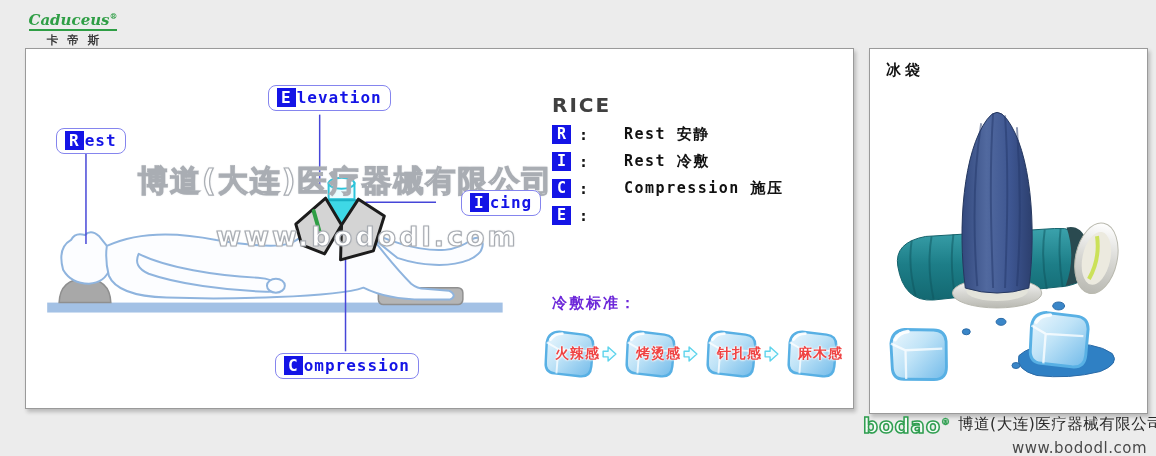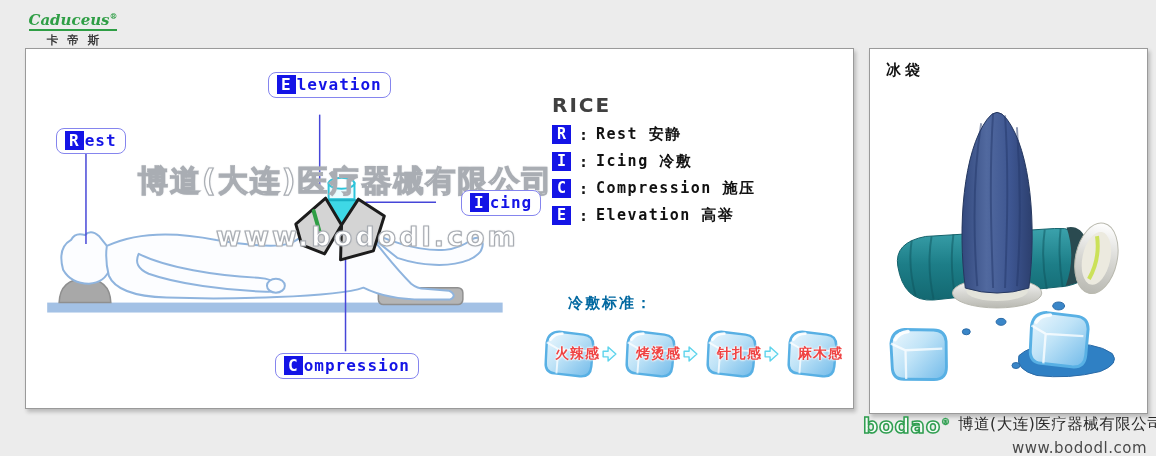--- a/index.html
+++ b/index.html
@@ -30,45 +30,45 @@
     color:#111; letter-spacing:4px; z-index:3; }
 
   .figure-svg, .bag-svg { position:absolute; inset:0; width:100%; height:100%; }
 
   
   .callout { position:absolute; background:#fff; border:1.6px solid #8585ee; border-radius:8px;
     padding:2px 8px 3px; font-family:"DejaVu Sans Mono","Liberation Mono",monospace;
     font-weight:700; font-size:16px; color:#1414e6; letter-spacing:1px; white-space:nowrap; z-index:4; }
   .callout .initial { display:inline-block; background:#1414e6; color:#fff; padding:0 4px; margin-right:1px; }
   .callout-rest        { left:30px;  top:79px;  }
-  .callout-elevation   { left:242px; top:23px;  }
+  .callout-elevation   { left:242px; top:36px;  }
   .callout-icing       { left:411px; top:141px;margin-left:24px; }
   .callout-compression { left:249px; top:304px; }
 
   
   .watermark { position:absolute; color:#ffffff; font-weight:700; z-index:3; pointer-events:none;
     -webkit-text-stroke:1.2px #a9adb3; text-shadow:0 0 2px #b6babf; letter-spacing:2px; }
   .wm1 { left:112px; top:112px; font-size:30px; }
   .wm2 { left:190px; top:172px; font-size:27px; letter-spacing:3px; }
 
   
   .legend { position:absolute; left:526px; top:44px; z-index:4; }
   .legend-title { color:#404040; font-weight:700; font-size:20px; letter-spacing:2px;
     font-family:"DejaVu Sans","Liberation Sans",sans-serif; }
   .legend-item { display:flex; align-items:center; margin-top:8px;
     font-family:"DejaVu Sans Mono","Liberation Mono",monospace; }
   .legend-item:first-of-type { margin-top:13px; }
   .legend-item .sq { width:19px; height:19px; background:#1414e6; color:#fff; font-weight:700;
     font-size:15px; line-height:19px; text-align:center; flex:0 0 auto; }
   .legend-item .colon { margin:0 8px; color:#111; font-weight:700; font-size:15px; }
-  .legend-item .txt { color:#111; font-weight:700; font-size:15px; letter-spacing:1.5px; }
+  .legend-item .txt { color:#111; font-weight:700; font-size:15px; letter-spacing:1.5px;margin-left:28px; }
 
   
   .cold { position:absolute; left:512px; top:245px; width:300px; z-index:4; }
-  .cold-title { color:#0369a1; font-weight:700; font-size:15px; letter-spacing:2px; margin-left:30px; }
+  .cold-title { color:#6d28d9; font-weight:700; font-size:15px; letter-spacing:2px; margin-left:14px; }
   .cube-row { display:flex; align-items:center; margin-top:10px; }
   .cube { position:relative; width:62px; height:62px; flex:0 0 auto; }
   .cube svg { position:absolute; inset:0; }
   .cube .cube-label { position:absolute; left:0; right:0; top:22px; text-align:right;
     font-size:14px; font-weight:700; color:#ef4444;
     text-shadow:0 0 2px #fff,0 0 2px #fff,0 0 3px #fff; letter-spacing:1px; }
   .stage-arrow { width:17px; height:24px; flex:0 0 auto; margin:0 1px; }
 
   
   .footer { position:absolute; left:863px; top:411px; width:287px; }
@@ -182,31 +182,30 @@
     <div class="legend">
       <div class="legend-title">RICE</div>
       <div class="legend-item">
         <span class="sq">R</span>
         <span class="colon">:</span>
         <span class="txt">Rest 安静</span>
       </div>
       <div class="legend-item">
         <span class="sq">I</span>
         <span class="colon">:</span>
-        <span class="txt">Icing 冷敷</span>
+        <span class="txt">Rest 冷敷</span>
       </div>
       <div class="legend-item">
         <span class="sq">C</span>
         <span class="colon">:</span>
         <span class="txt">Compression 施压</span>
       </div>
       <div class="legend-item">
         <span class="sq">E</span>
         <span class="colon">:</span>
-        <span class="txt">Elevation 高举</span>
       </div>
     </div>
 
     <div class="cold">
       <div class="cold-title">冷敷标准：</div>
       <div class="cube-row">
         <div class="cube">
           <svg viewBox="0 0 64 64">
               <use href="#icecube"></use>
             </svg>

